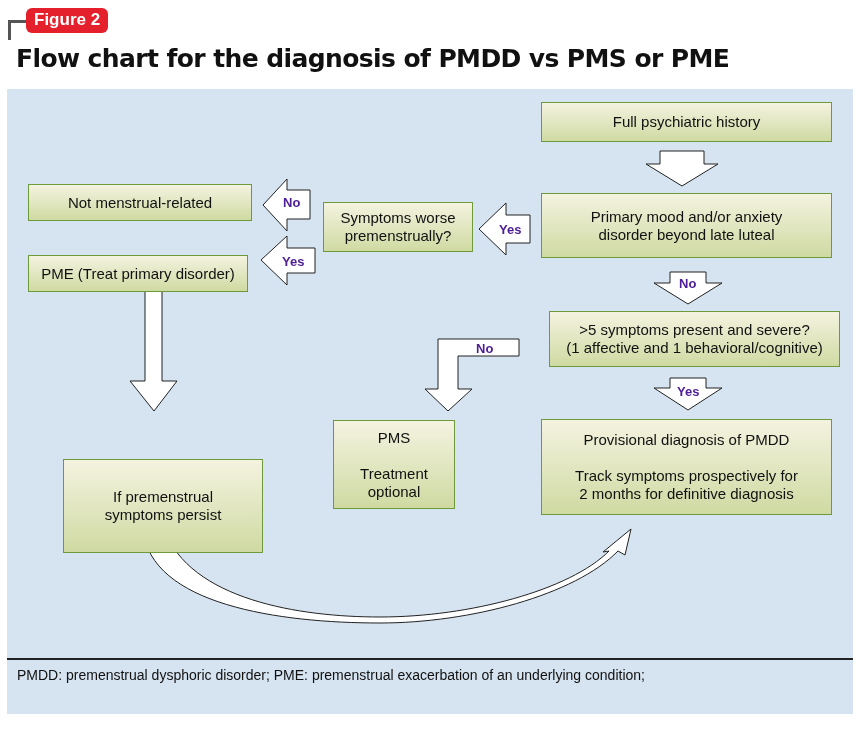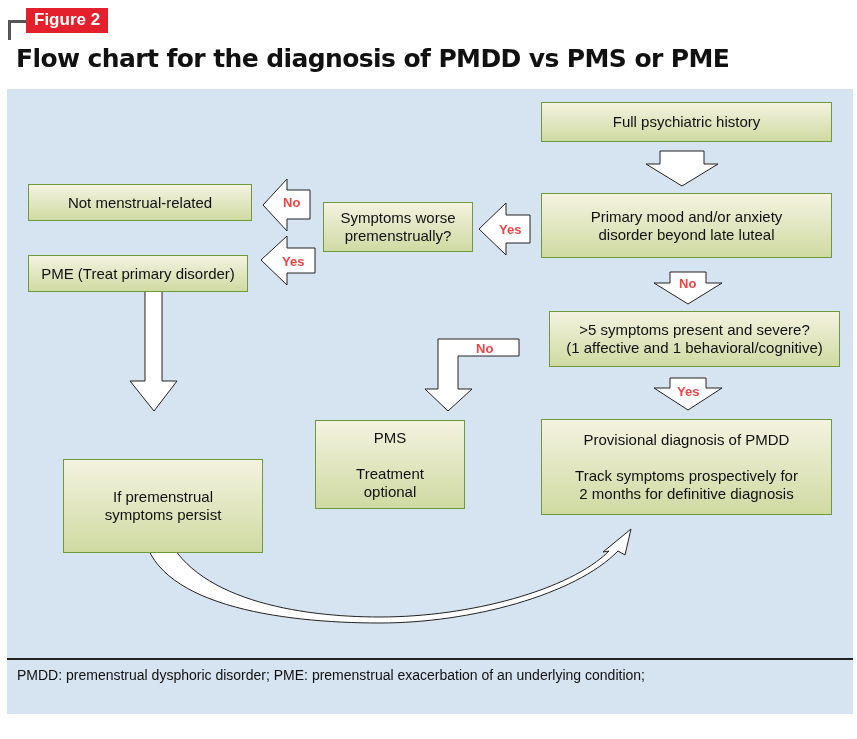--- a/index.html
+++ b/index.html
@@ -1,26 +1,26 @@
 <!DOCTYPE html>
 <html><head>
 <meta charset="utf-8">
 <style>
   html, body { margin: 0; padding: 0; background: #ffffff; }
   body { width: 857px; height: 739px; position: relative; overflow: hidden; font-family: "Liberation Sans", sans-serif; }
   .fig-bracket { position: absolute; left: 8px; top: 20px; width: 22px; height: 20px; border-left: 3px solid #555; border-top: 3px solid #555; box-sizing: border-box; }
-  .fig-badge { position: absolute; left: 26px; top: 8px; background: #e3202c; color: #fff; font-weight: bold; font-size: 17px; padding: 3px 8px 4px 8px; border-radius: 0; line-height: 18px; }
+  .fig-badge { position: absolute; left: 26px; top: 8px; background: #e3202c; color: #fff; font-weight: bold; font-size: 17px; padding: 3px 8px 4px 8px; border-radius: 6px; line-height: 18px; }
   .title { position: absolute; left: 16px; top: 44px; font-size: 25px; font-weight: bold; color: #111; font-family: "DejaVu Sans", sans-serif; letter-spacing: -0.6px; }
   .panel { position: absolute; left: 7px; top: 89px; width: 846px; height: 590px; background: #d6e3f0; }
   .footer { position: absolute; left: 7px; top: 658px; width: 846px; height: 54px; background: #d6e3f0; border-top: 2px solid #222; }
   .footer-text { position: absolute; left: 10px; top: 6px; font-size: 14px; line-height: 19px; color: #111; font-family: "Liberation Sans", sans-serif; }
   .box { position: absolute; box-sizing: border-box; border: 1.5px solid #6f9a3c; background: linear-gradient(#f4f3e0, #cfdaa2); display: flex; flex-direction: column; align-items: center; justify-content: center; text-align: center; font-weight: normal; font-size: 15px; line-height: 18px; color: #111; }
   .box .gap { height: 18px; }
   svg.arrows { position: absolute; left: 0; top: 0; }
-  .lbl { position: absolute; font-weight: bold; font-size: 13px; color: #ef4444; }
+  .lbl { position: absolute; font-weight: bold; font-size: 13px; color: #4c1d95; }
 </style>
 </head>
 <body>
 
 <div class="fig-bracket"></div>
 <div class="fig-badge">Figure 2</div>
 <div class="title">Flow chart for the diagnosis of PMDD vs PMS or PME</div>
 
 <div class="panel"></div>
 
@@ -79,21 +79,21 @@
 <div class="box" style="left:541px;top:311px;width:291px;height:56px;margin-left:8px;">
   <span>&gt;5 symptoms present and severe?</span>
   <span>(1 affective and 1 behavioral/cognitive)</span>
 </div>
 
 <div class="box" style="left:63px;top:419px;width:200px;height:94px;margin-top:40px;">
   <span>If premenstrual</span>
   <span>symptoms persist</span>
 </div>
 
-<div class="box" style="left:315px;top:420px;width:150px;height:89px;">
+<div class="box" style="left:333px;top:420px;width:122px;height:89px;">
   <span>PMS</span>
   <div class="gap"></div>
   <span>Treatment</span>
   <span>optional</span>
 </div>
 
 <div class="box" style="left:541px;top:419px;width:291px;height:96px;">
   <span>Provisional diagnosis of PMDD</span>
   <div class="gap"></div>
   <span>Track symptoms prospectively for</span>

